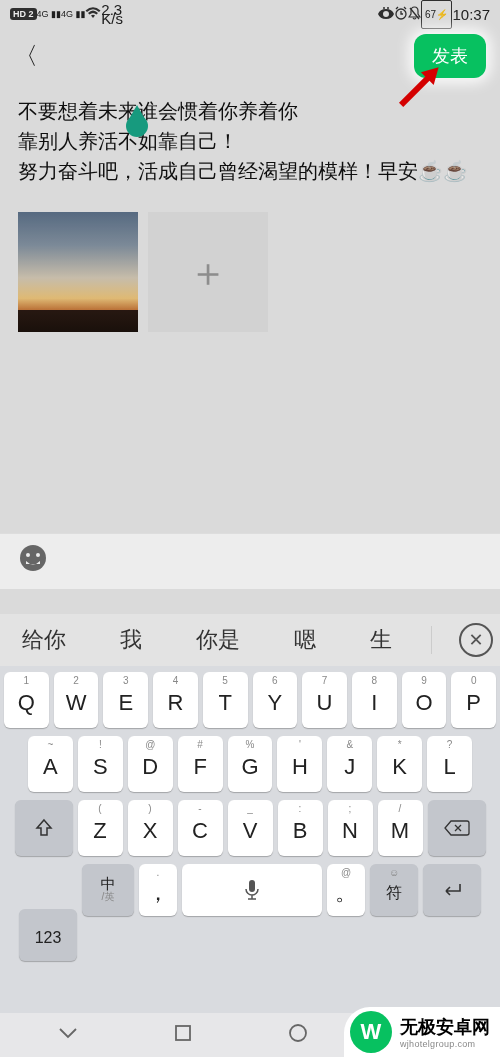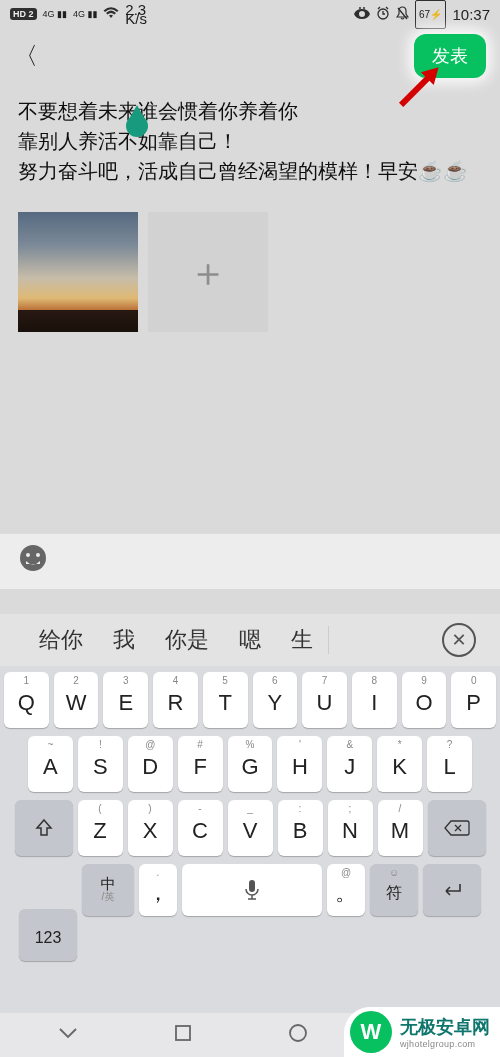--- a/index.html
+++ b/index.html
@@ -1,20 +1,20 @@
 <!DOCTYPE html>
 <html><head>
   <meta charset="utf-8">
   <style>
     * { margin: 0; padding: 0; box-sizing: border-box; font-family: -apple-system, "Helvetica Neue", Arial, sans-serif; }
     body { width: 500px; height: 1057px; background: #ededed; position: relative; overflow: hidden; }
 
     
     .status-bar { height: 28px; display: flex; align-items: center; justify-content: space-between; padding: 0 10px; font-size: 13px; color: #222; }
-    .status-left, .status-right { display: flex; align-items: center; gap: 6px; }
+    .status-left, .status-right { display: flex; align-items: center; }
     .hd2 { background: #333; color: #fff; font-size: 9px; padding: 1px 3px; border-radius: 3px; font-weight: bold; }
     .sig { font-size: 9px; line-height: 9px; }
     .ks { font-size: 15px; line-height: 9px; }
     .battery-box { border: 1px solid #333; border-radius: 2px; padding: 8px 3px; font-size: 10px; position: relative; }
     .clock { font-size: 15px; }
 
     
     .top-bar { height: 56px; display: flex; align-items: center; justify-content: space-between; padding: 0 14px; }
     .back-icon { font-size: 24px; font-weight: 300; color: #222; cursor: pointer; }
     .publish-btn { background: #07c160; color: #fff; border: none; padding: 10px 18px; font-size: 18px; border-radius: 12px; box-shadow: 0 0 14px 5px rgba(255,255,255,.9); cursor: pointer; position: relative; z-index: 2; }
@@ -39,21 +39,21 @@
     .add-plus { font-size: 40px; color: #999; font-weight: 200; }
 
     
     .dim { position: absolute; inset: 0; background: rgba(0,0,0,.08); pointer-events: none; }
 
     
     .emoji-bar { position: absolute; top: 533px; left: 0; right: 0; height: 56px; border-top: 1px solid #ddd; display: flex; align-items: center; padding: 0 18px; background: #ededed; }
     .emoji-icon { font-size: 30px; color: #555; cursor: pointer; }
 
     
-    .sugg-strip { position: absolute; top: 614px; left: 0; right: 0; height: 52px; display: flex; align-items: center; background: #e3e3e3; padding: 0 24px; }
+    .sugg-strip { position: absolute; top: 614px; left: 0; right: 0; height: 52px; display: flex; align-items: center; background: #e3e3e3; padding: 0 7px; gap: 24px; }
     .sugg-item { font-size: 22px; color: #333; padding: 0 15px; cursor: pointer; white-space: nowrap; }
     .sugg-sep { width: 1px; height: 28px; background: #ccc; }
     .sugg-close { margin-left: auto; width: 34px; height: 34px; border: 2px solid #555; border-radius: 50%; display: flex; align-items: center; justify-content: center; font-size: 18px; color: #555; cursor: pointer; }
 
     
     .kbd { position: absolute; top: 666px; left: 0; right: 0; bottom: 44px; background: #d9dbdf; padding: 6px 4px; }
     .krow { display: flex; justify-content: center; gap: 5px; margin-bottom: 8px; }
     .key { background: #fff; border-radius: 6px; height: 56px; flex: 1; max-width: 45px; display: flex; flex-direction: column; align-items: center; justify-content: center; box-shadow: 0 1px 1px rgba(0,0,0,.25); cursor: pointer; position: relative; }
     .key .top { position: absolute; top: 3px; font-size: 10px; color: #888; }
     .key .main { font-size: 22px; color: #222; margin-top: 6px; }
@@ -68,21 +68,21 @@
     .key-sym { flex: 0 0 48px; max-width: 48px; font-size: 14px; }
     .key-enter { flex: 0 0 58px; max-width: 58px; }
 
     
     .nav-bar { position: absolute; bottom: 0; left: 0; right: 0; height: 44px; background: #e7e7e9; display: flex; align-items: center; justify-content: space-around; padding: 0 30px 0 10px; }
     .nav-icon { width: 22px; height: 22px; color: #666; }
 
     
     .watermark { position: absolute; right: 0; bottom: 0; display: flex; align-items: center; gap: 8px; background: #fff; padding: 4px 10px 4px 6px; border-top-left-radius: 26px; }
     .wmark-logo { width: 42px; height: 42px; background: #07c160; border-radius: 50%; display: flex; align-items: center; justify-content: center; color: #fff; font-weight: 900; font-size: 22px; font-family: Arial; }
-    .wmark-text { font-size: 18px; font-weight: 700; color: #0f766e; }
+    .wmark-text { font-size: 18px; font-weight: 700; color: #000000; }
     .wmark-sub { font-size: 9px; color: #888; letter-spacing: .3px; }
   </style>
 </head>
 <body>
 
 <div class="status-bar">
   <div class="status-left">
     <span class="hd2">HD 2</span>
     <span class="sig"><span>4G</span> ▮▮</span>
     <span class="sig"><span>4G</span> ▮▮</span>

